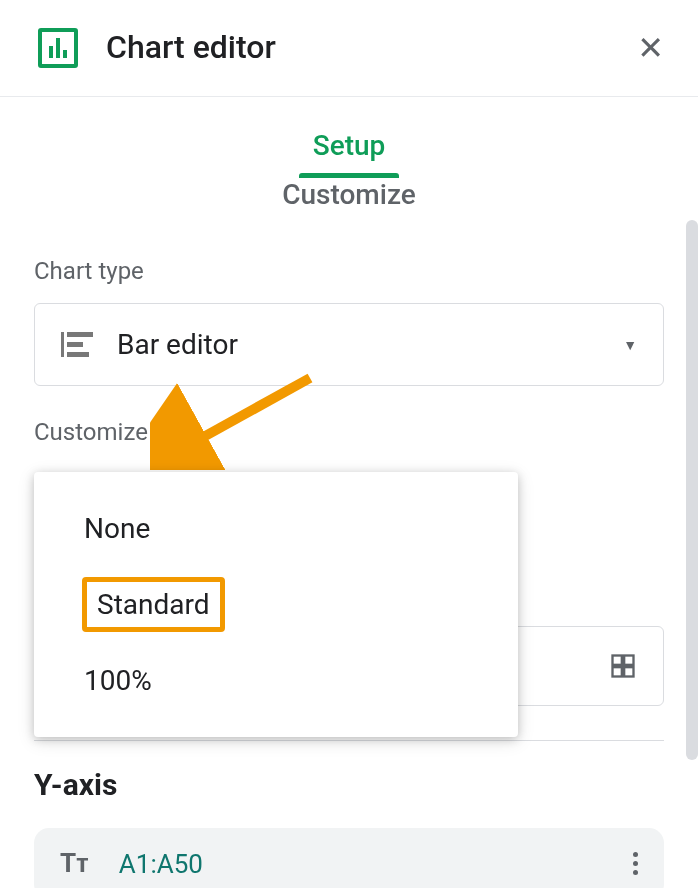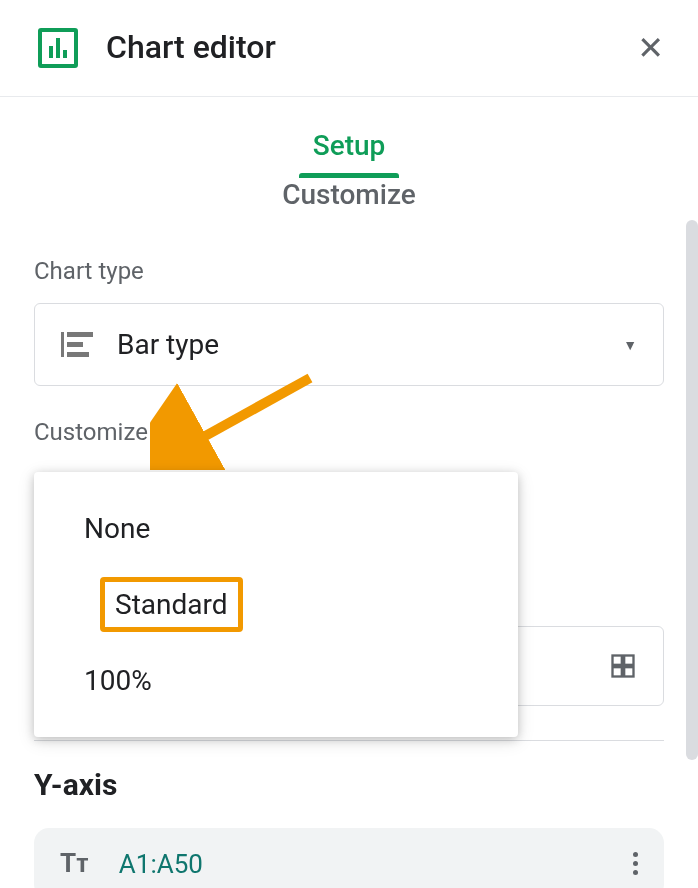--- a/index.html
+++ b/index.html
@@ -133,21 +133,21 @@
     .dropdown-item {
       padding: 20px 50px;
       font-size: 28px;
       color: #202124;
       cursor: pointer;
     }
     .dropdown-item.highlighted {
       display: inline-block;
       border: 5px solid #f29900;
       border-radius: 4px;
-      margin-left: 66px;
+      margin-left: 48px;
       padding: 6px 10px;
     }
     .dropdown-item-wrap {
       padding: 12px 0;
     }
     .data-range-partial {
       border: 1px solid #dadce0;
       border-radius: 6px;
       padding: 24px 26px;
       display: flex;
@@ -241,21 +241,21 @@
 
 <div class="content">
 
   <div class="field-label">Chart type</div>
   <div class="select-box">
     <div class="bar-chart-icon">
       <div class="hb hb1"></div>
       <div class="hb hb2"></div>
       <div class="hb hb3"></div>
     </div>
-    <div class="select-value">Bar type</div>
+    <div class="select-value">Bar editor</div>
     <div class="dropdown-caret">▼</div>
   </div>
 
   <div class="stacking-section">
     <div class="field-label">Customize</div>
 
     <div class="data-range-partial">
       <div class="data-range-text">A1:L50</div>
       <div class="grid-icon">
         <svg viewBox="0 0 24 24" fill="none" stroke="#5f6368" stroke-width="2">

